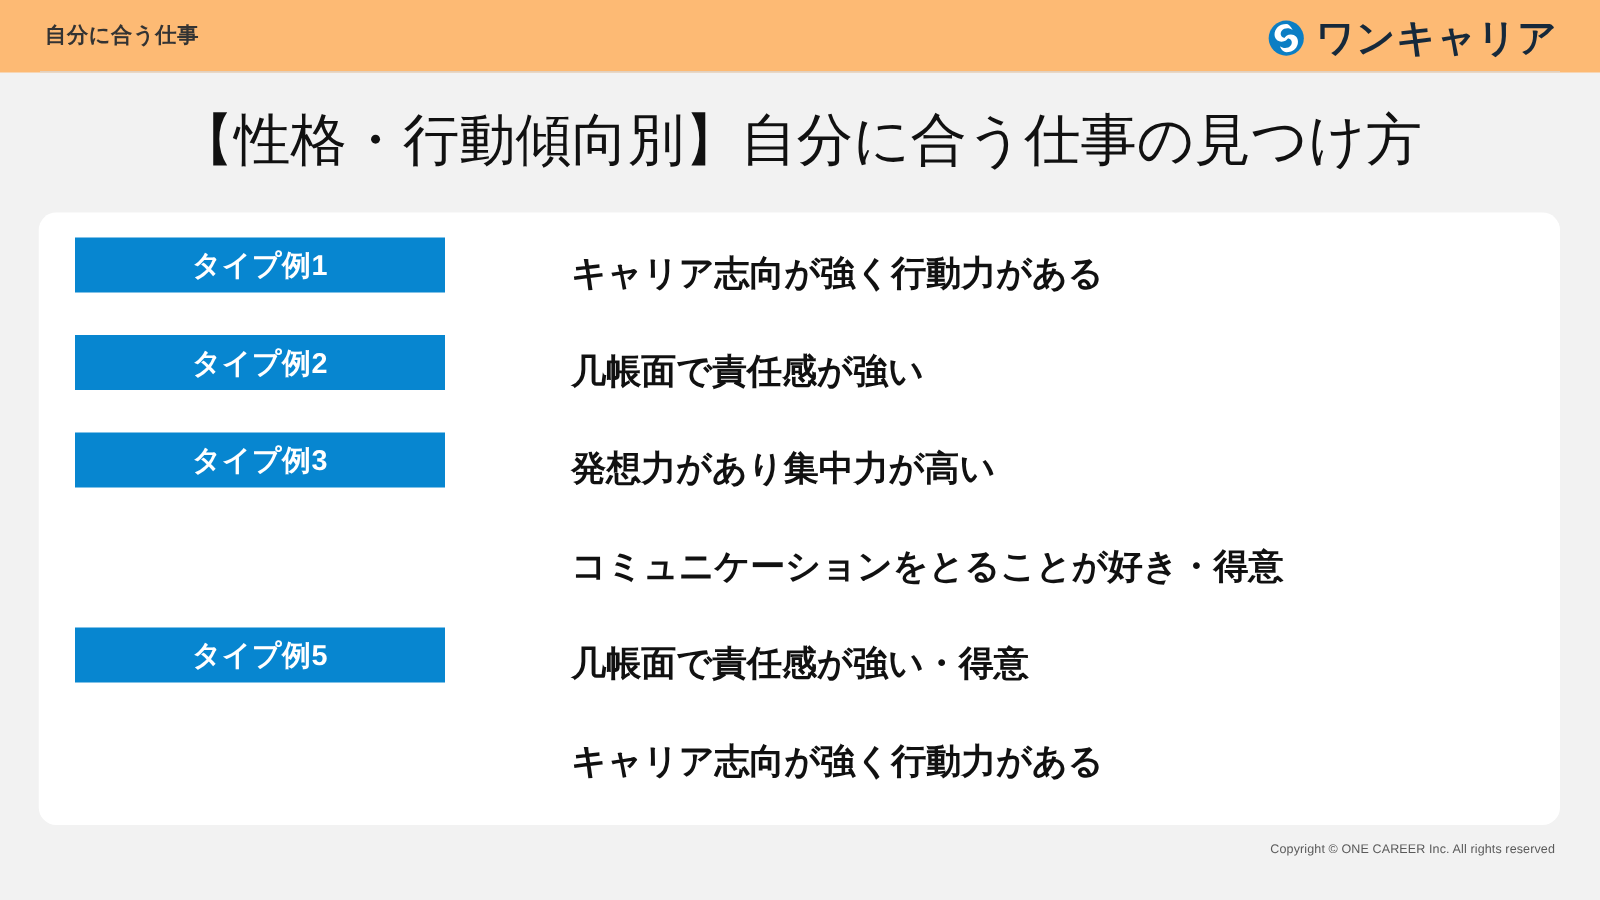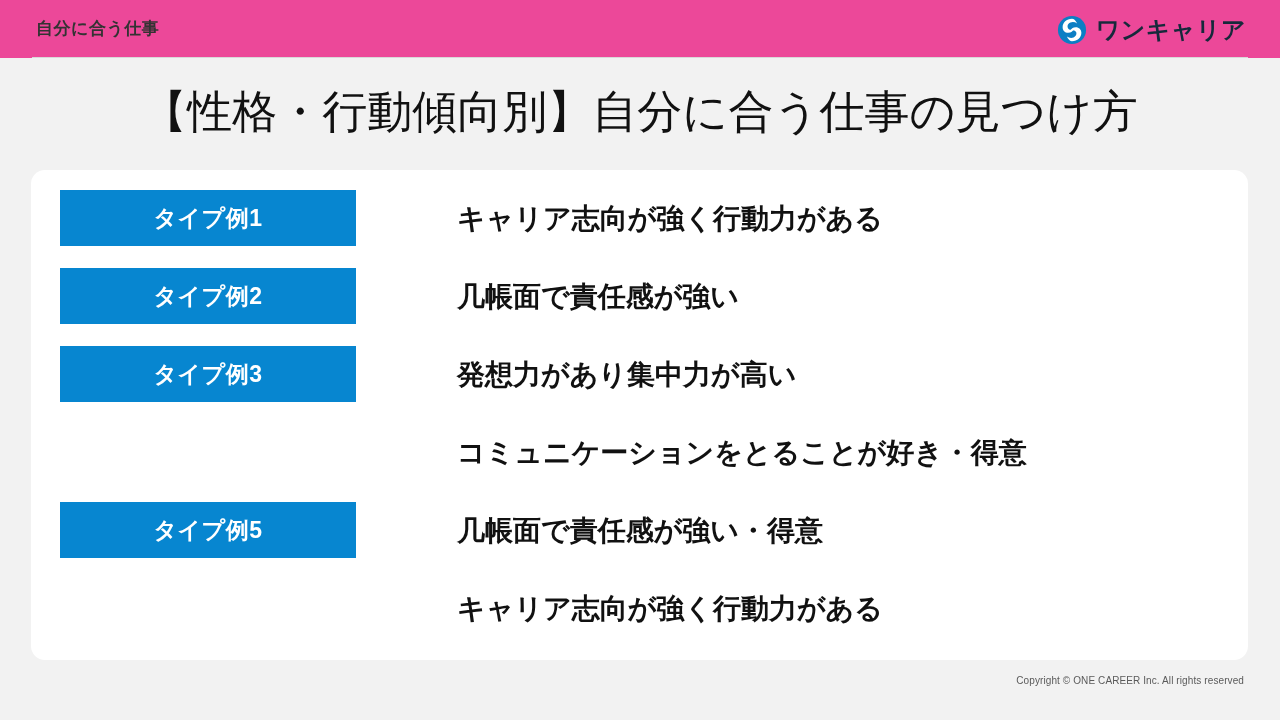--- a/index.html
+++ b/index.html
@@ -15,21 +15,21 @@
     position: relative;
   }
 
   
   .header {
     position: absolute;
     left: 0;
     top: 0;
     width: 1280px;
     height: 58px;
-    background: #ec4899;
+    background: #fdba74;
   }
   .header-title {
     position: absolute;
     left: 36px;
     top: 28px;
     transform: translateY(-50%);
     font-size: 17px;
     font-weight: bold;
     color: #333333;
     letter-spacing: 0.5px;
@@ -52,21 +52,21 @@
     align-items: center;
     gap: 9px;
   }
   .brand-mark {
     width: 30px;
     height: 30px;
     flex: 0 0 auto;
     display: block;
   }
   .brand-name {
-    font-size: 24px;
+    font-size: 31px;
     font-weight: bold;
     color: #16293b;
     letter-spacing: 0.5px;
     white-space: nowrap;
     line-height: 1;
   }
 
   
   .slide-title {
     position: absolute;
@@ -112,21 +112,21 @@
   .row-2 { top: 176px; }
   .row-3 { top: 254px; }
   .row-4 { top: 332px; }
   .row-5 { top: 410px; }
 
   .type-chip {
     position: absolute;
     left: 29px;
     top: 0;
     width: 296px;
-    height: 56px;
+    height: 44px;
     background: #0786d0;
     display: flex;
     align-items: center;
     justify-content: center;
   }
   .type-chip-label {
     font-size: 23px;
     font-weight: bold;
     color: #ffffff;
     letter-spacing: 0.5px;

